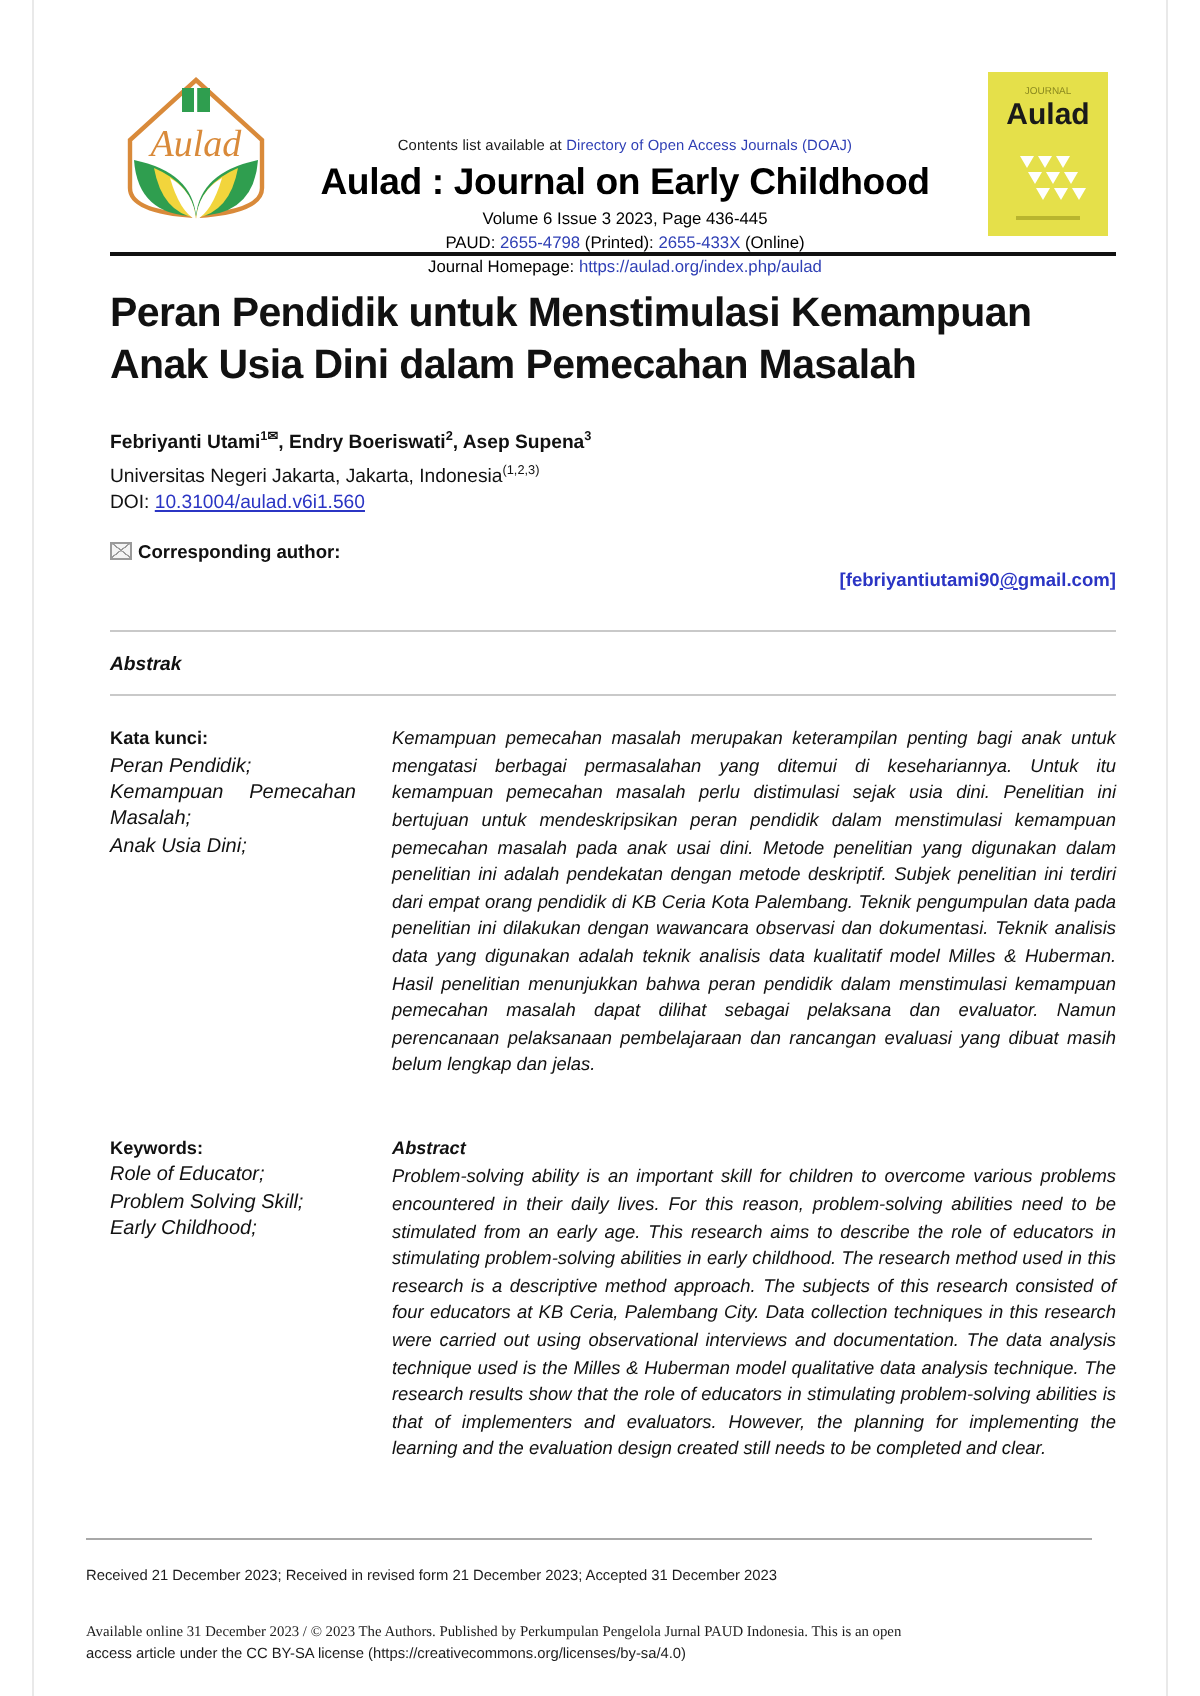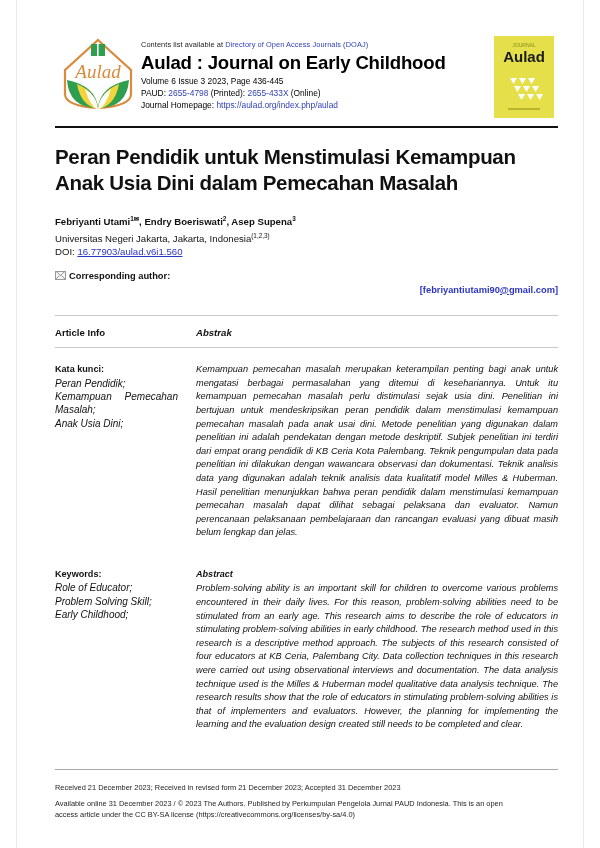--- a/index.html
+++ b/index.html
@@ -42,21 +42,23 @@
   .logo-left {
     width: 86px;
     flex: 0 0 86px;
     height: 80px;
     position: relative;
   }
   .logo-left svg { display:block; }
 
   .masthead-center {
     flex: 1 1 auto;
+    text-align: center;
     padding-top: 5px;
+    margin-top: 28px;
   }
   .contents-line {
     font-size: 7.4px;
     line-height: 11px;
     color: #1a1a1a;
     letter-spacing: 0.01em;
   }
   .contents-line .lnk { color: #2f3fb5; }
   .journal-title {
     font-size: 18.6px;
@@ -195,21 +197,21 @@
     font-size: 9.2px;
     line-height: 13.6px;
     text-align: justify;
     color: #111;
     hyphens: none;
   }
 
   
   .footer-wrap {
     position: absolute;
-    left: 55px;
+    left: 43px;
     top: 769px;
     width: 503px;
   }
   .rule-foot { height: 1.4px; background: #a8a8a8; width: 503px; }
   .footer-text {
     margin-top: 12px;
     font-size: 7.4px;
     line-height: 11.4px;
     color: #1c1c1c;
   }
@@ -271,33 +273,30 @@
     </div>
 
     <div class="rule-top"></div>
 
     <div class="paper-title">Peran Pendidik untuk Menstimulasi Kemampuan Anak Usia Dini dalam Pemecahan Masalah</div>
 
     <div class="authors"><span>Febriyanti Utami</span><sup>1✉</sup>, <span>Endry Boeriswati</span><sup>2</sup>, <span>Asep Supena</span><sup>3</sup></div>
 
     <div class="affil"><span>Universitas Negeri Jakarta, Jakarta, Indonesia</span><sup>(1,2,3)</sup></div>
 
-    <div class="doi"><span>DOI: </span><span class="lnk">16.77903/aulad.v6i1.560</span></div>
+    <div class="doi"><span>DOI: </span><span class="lnk">10.31004/aulad.v6i1.560</span></div>
 
     <div class="corr"><span class="env-icon"></span><span>Corresponding author:</span></div>
     <div class="corr-email"><span>[febriyantiutami90</span><span class="und">@</span><span>gmail.com]</span></div>
 
     <div class="abs-table">
 
       <div class="hr-thin"></div>
 
       <div class="abs-head">
-        <div class="col-a">
-          <span class="head-label">Article Info</span>
-        </div>
         <div class="col-b">
           <span class="head-label">Abstrak</span>
         </div>
       </div>
 
       <div class="hr-thin"></div>
 
       <div class="abs-body">
         <div class="col-a">
           <div class="kw-title">Kata kunci:</div>
@@ -323,17 +322,17 @@
           <div class="abs-text">Problem-solving ability is an important skill for children to overcome various problems encountered in their daily lives. For this reason, problem-solving abilities need to be stimulated from an early age. This research aims to describe the role of educators in stimulating problem-solving abilities in early childhood. The research method used in this research is a descriptive method approach. The subjects of this research consisted of four educators at KB Ceria, Palembang City. Data collection techniques in this research were carried out using observational interviews and documentation. The data analysis technique used is the Milles &amp; Huberman model qualitative data analysis technique. The research results show that the role of educators in stimulating problem-solving abilities is that of implementers and evaluators. However, the planning for implementing the learning and the evaluation design created still needs to be completed and clear.</div>
         </div>
       </div>
 
     </div>
   </div>
 
   <div class="footer-wrap">
     <div class="rule-foot"></div>
     <div class="footer-text">Received 21 December 2023; Received in revised form 21 December 2023; Accepted  31 December 2023</div>
-    <div class="footer-text" style="margin-top:4px;">Available online 31 December 2023 / © 2023 The Authors. Published by Perkumpulan Pengelola Jurnal PAUD Indonesia. This is an open</div>
+    <div class="footer-text" style="margin-top:16px;font-family:Liberation Serif, serif;">Available online 31 December 2023 / © 2023 The Authors. Published by Perkumpulan Pengelola Jurnal PAUD Indonesia. This is an open</div>
     <div class="footer-text" style="margin-top:0;">access article under the CC BY-SA license (https://creativecommons.org/licenses/by-sa/4.0)</div>
   </div>
 
 </div>
 
 </body></html>

